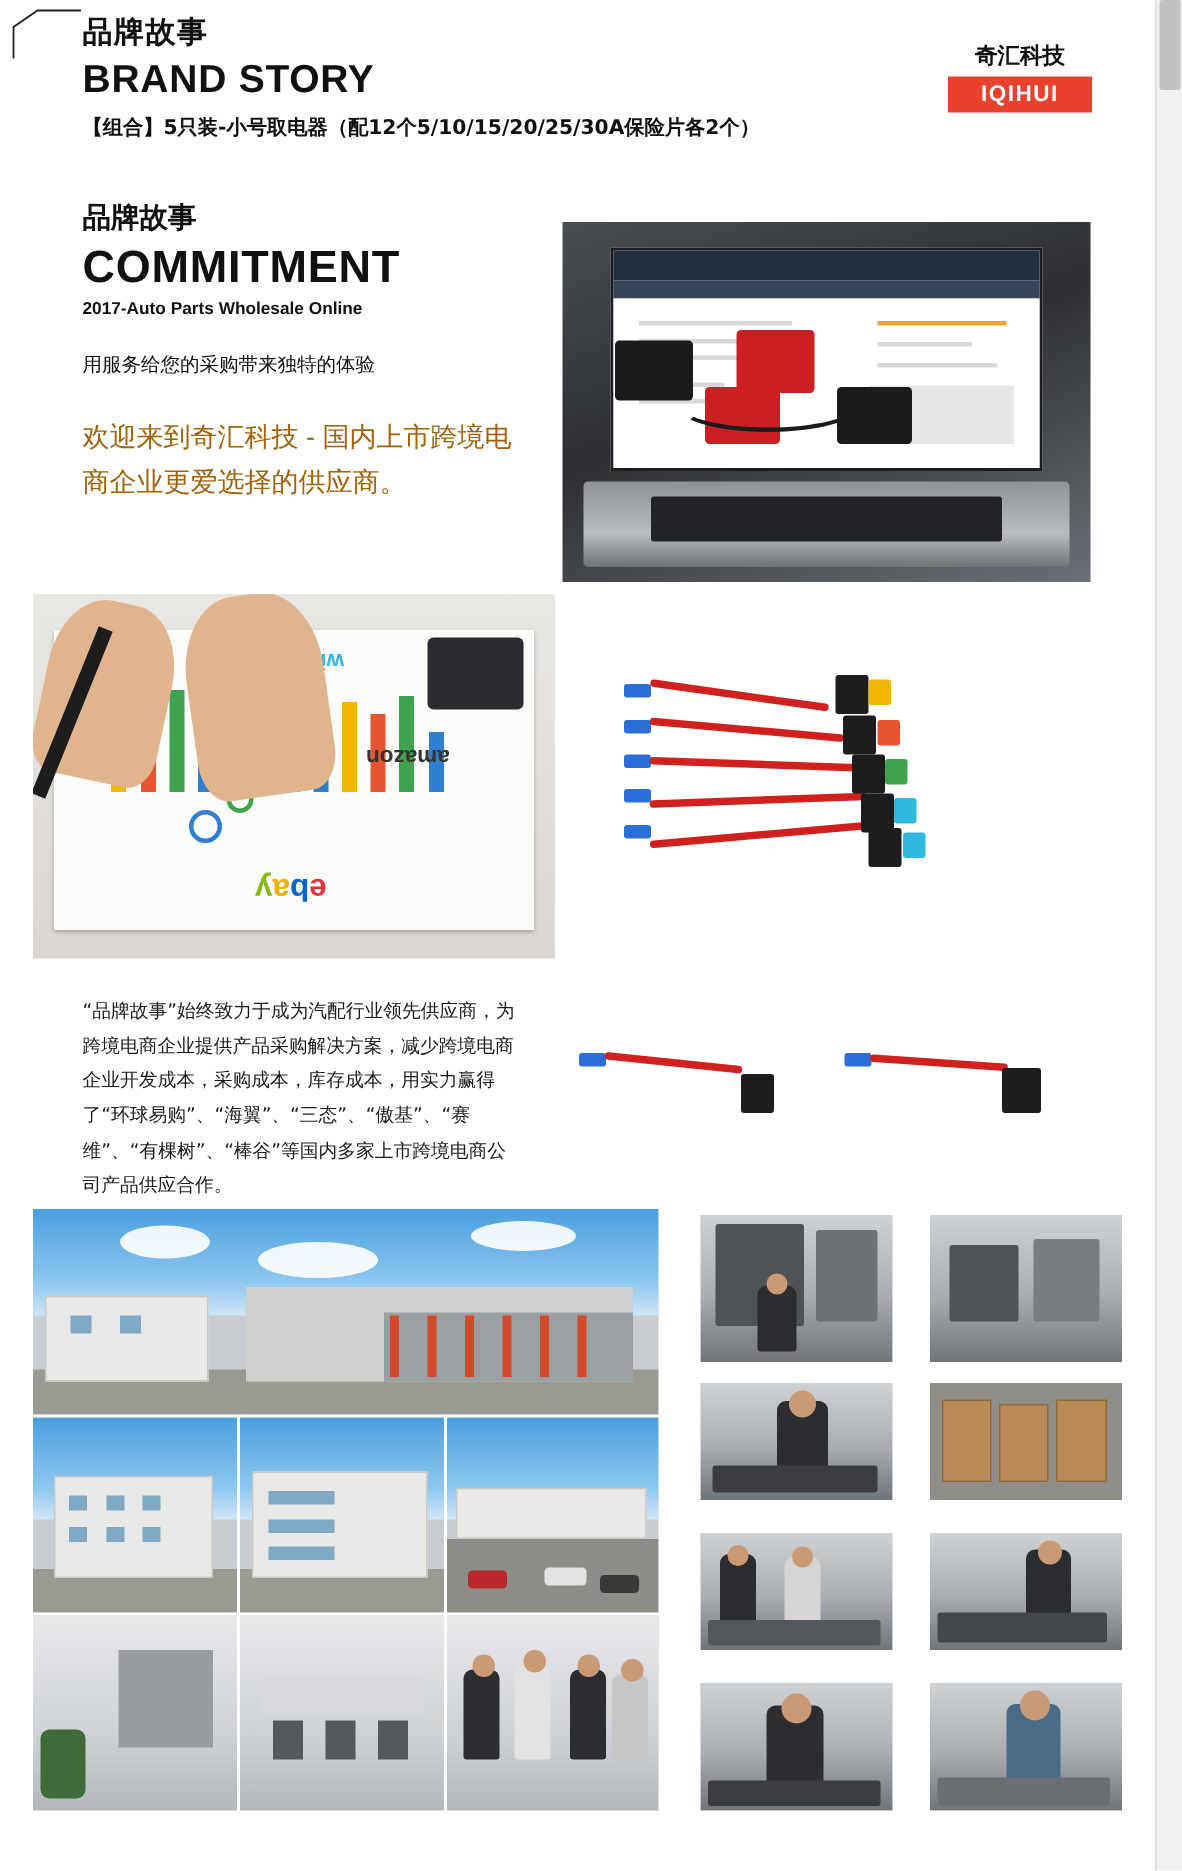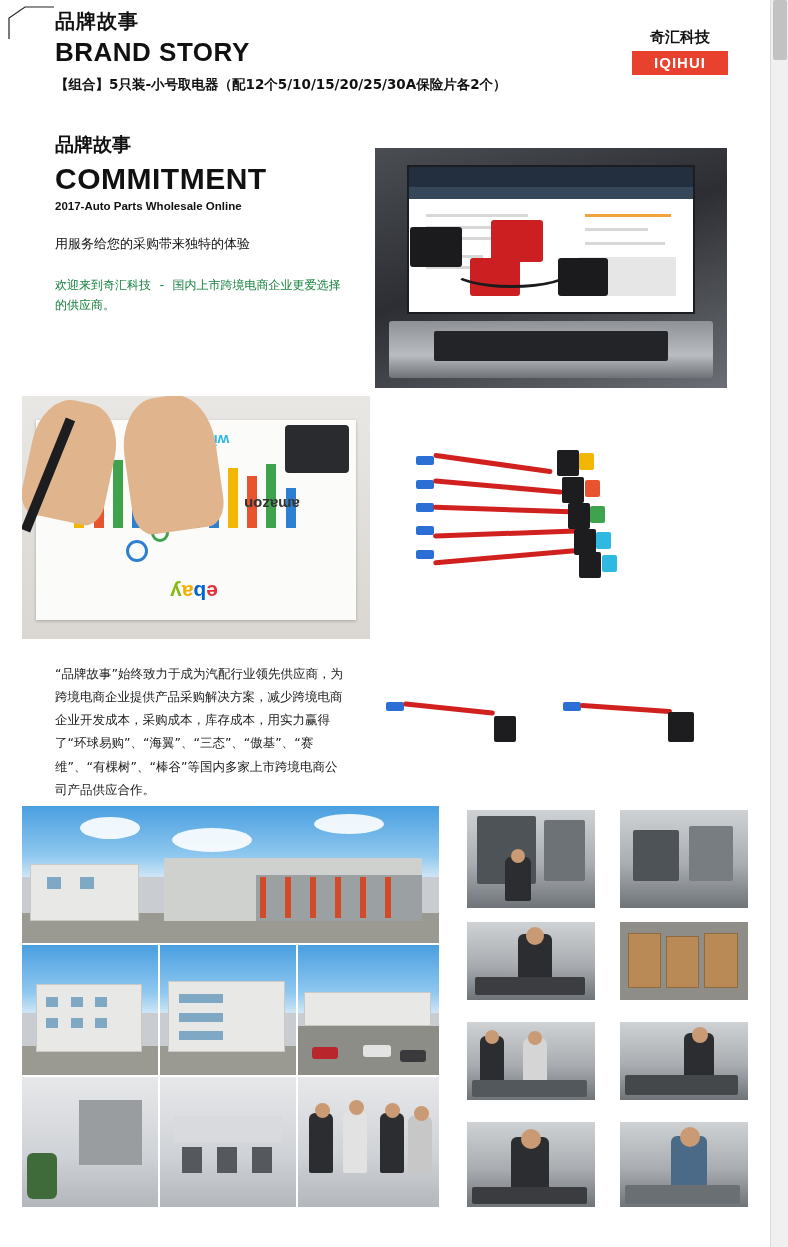--- a/index.html
+++ b/index.html
@@ -124,24 +124,24 @@
   }
   .commit-slogan {
     font-size: 13px;
     color: #111;
     line-height: 1.5;
     font-family: "DejaVu Sans", sans-serif;
     margin-bottom: 22px;
     max-width: 290px;
   }
   .commit-body {
-    font-size: 12px;
-    color: #15803d;
+    font-size: 18px;
+    color: #a16207;
     line-height: 1.7;
-    font-family: Liberation Mono, monospace;
+    font-family: Liberation Sans, sans-serif;
     max-width: 295px;
   }
 
   
   .ph { position: absolute; overflow: hidden; background: #c9ccd0; }
   .ph-inner { width: 100%; height: 100%; position: relative; }
 
   
   .img-laptop {
     left: 375px; top: 148px;

